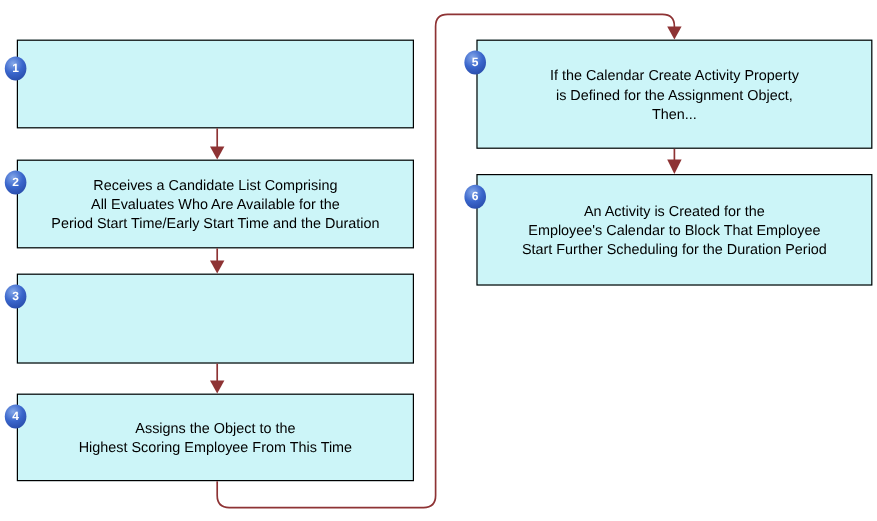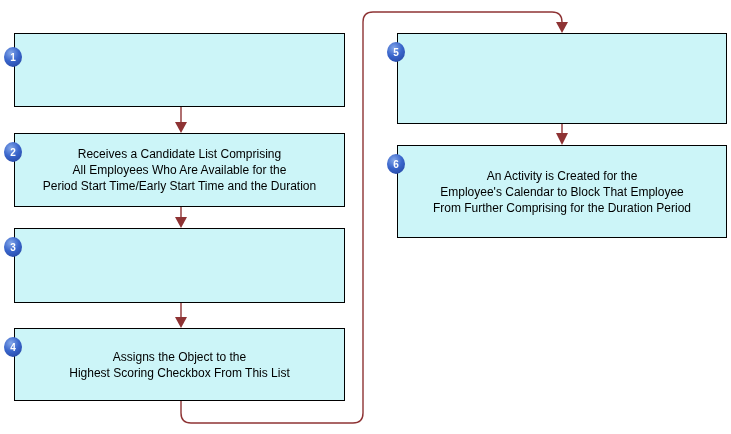--- a/index.html
+++ b/index.html
@@ -78,51 +78,54 @@
     <span class="badge lower">
       <span>1</span>
     </span>
   </div>
 
   <div class="node" style="left:14px; top:133px; width:331px; height:74px;">
     <span class="badge">
       <span>2</span>
     </span>
     <div class="step-text">Receives a Candidate List Comprising
-All Employees Who Are Available for the
+All Evaluates Who Are Available for the
 Period Start Time/Early Start Time and the Duration</div>
   </div>
 
   <div class="node" style="left:14px; top:228px; width:331px; height:75px;">
     <span class="badge">
       <span>3</span>
     </span>
   </div>
 
   <div class="node" style="left:14px; top:328px; width:331px; height:73px;">
     <span class="badge">
       <span>4</span>
     </span>
     <div class="step-text">Assigns the Object to the
-Highest Scoring Checkbox From This List</div>
+Highest Scoring Employee From This Time</div>
   </div>
 
   <div class="node" style="left:397px; top:33px; width:330px; height:91px;">
     <span class="badge">
       <span>5</span>
     </span>
+    <div class="step-text">If the Calendar Create Activity Property
+is Defined for the Assignment Object,
+Then...</div>
   </div>
 
   <div class="node" style="left:397px; top:145px; width:330px; height:93px;">
     <span class="badge">
       <span>6</span>
     </span>
     <div class="step-text">An Activity is Created for the
 Employee's Calendar to Block That Employee
-From Further Comprising for the Duration Period</div>
+Start Further Scheduling for the Duration Period</div>
   </div>
 
   <svg class="connectors" viewBox="0 0 731 434" xmlns="http://www.w3.org/2000/svg">
 
     <g>
       <path class="cpath" d="M181 107 V123"></path>
       <polygon class="ahead" points="175,122 187,122 181,133"></polygon>
     </g>
 
     <g>

